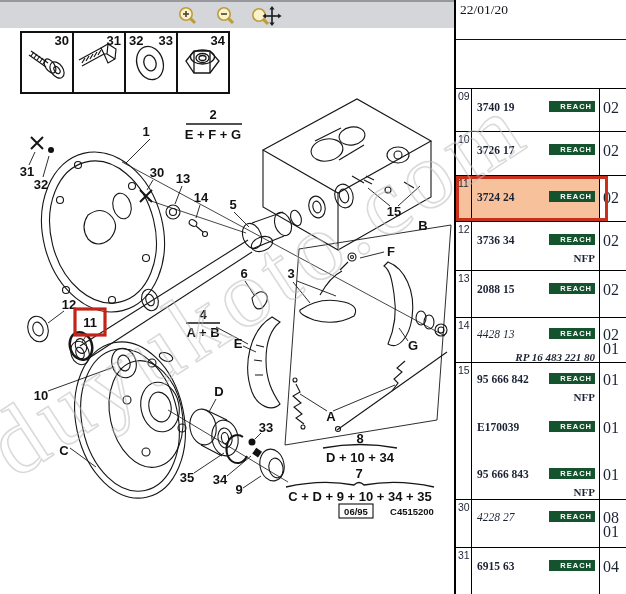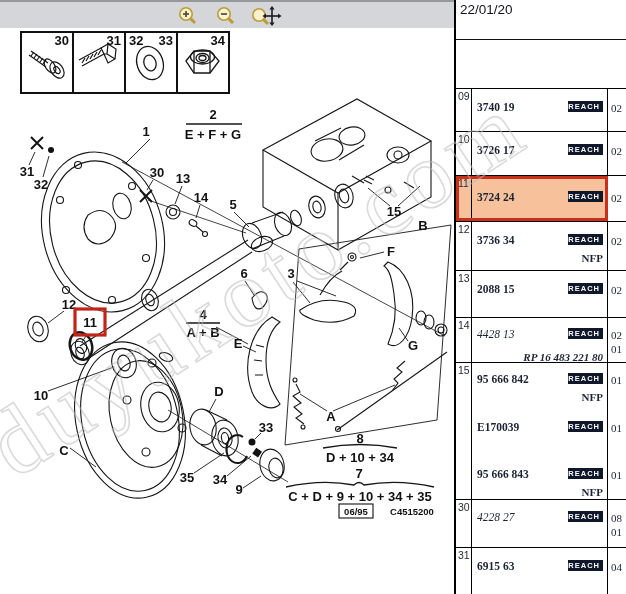--- a/index.html
+++ b/index.html
@@ -11,34 +11,34 @@
   .tbtn{position:absolute;top:3px;width:26px;height:22px;cursor:pointer;}
   
   .strip{position:absolute;left:20px;top:31px;display:flex;}
   .scell{position:relative;width:50px;height:59px;border:2px solid #111;margin-left:-2px;background:#fff;}
   .scell:first-child{margin-left:0;}
   .snum{position:absolute;top:0px;right:3px;font-weight:bold;font-size:13px;color:#111;}
   .snum.left{left:3px;right:auto;}
   
   .rpanel{position:absolute;left:454px;top:0;width:172px;height:594px;border-left:2.5px solid #000;box-sizing:border-box;background:transparent;}
   .rhead{position:absolute;left:0;top:0;right:0;height:40px;border-bottom:1.6px solid #111;
-         font-family:Liberation Sans, sans-serif;font-size:13.5px;color:#14141c;padding:2px 0 0 4px;box-sizing:border-box;}
+         font-family:Liberation Serif, serif;font-size:13.5px;color:#14141c;padding:2px 0 0 4px;box-sizing:border-box;}
   .rhead .l2 b{font-weight:bold;}
   .ptable{position:absolute;left:0;top:88px;right:0;border-top:1.3px solid #000;}
   .prow{display:flex;border-bottom:1.3px solid #000;box-sizing:border-box;position:relative;}
   .c-idx{width:16px;border-right:1.3px solid #000;font-family:Liberation Sans, sans-serif;
          font-size:10.5px;color:#1c2335;padding:1px 0 0 2px;box-sizing:border-box;}
   .c-part{flex:1;position:relative;padding:12px 4px 0 5px;box-sizing:border-box;}
-  .c-qty{width:19px;border-left:1.3px solid #000;font-family:"Liberation Serif",serif;
-         font-size:11px;color:#1c2335;padding:12px 0 0 3px;box-sizing:border-box;line-height:14px;}
+  .c-qty{width:27px;border-left:1.3px solid #000;font-family:"Liberation Serif",serif;
+         font-size:16px;color:#1c2335;padding:12px 0 0 3px;box-sizing:border-box;line-height:14px;}
   .line1{display:flex;justify-content:space-between;align-items:flex-start;}
   .pnum{font-family:"Liberation Serif",serif;font-weight:bold;font-size:11.5px;color:#1c2335;white-space:nowrap;}
   .pnum.it{font-style:italic;font-weight:normal;}
-  .badge{background:#0f172a;color:#fff;font-weight:bold;font-size:7.5px;letter-spacing:1px;
-         padding:2px 3px 1px 0;line-height:1;cursor:pointer;}
+  .badge{background:#14532d;color:#fff;font-weight:bold;font-size:7.5px;letter-spacing:1px;
+         padding:2px 3px 1px 11px;line-height:1;cursor:pointer;}
   .note{font-family:"Liberation Serif",serif;font-weight:bold;font-size:11px;color:#1c2335;text-align:right;margin-top:6px;}
   .rp{font-family:"Liberation Serif",serif;font-weight:bold;font-style:italic;font-size:11px;color:#1c2335;text-align:right;margin-top:11px;white-space:nowrap;}
   .hl .c-idx,.hl .c-part{background:#f7c29b;}
   .hlbox{position:absolute;left:0;top:0;bottom:0;right:18px;border:3.5px solid #c9301c;pointer-events:none;box-sizing:border-box;}
   .abs{position:absolute;left:5px;right:4px;}
   .qabs{position:absolute;left:3px;}
   
   .diagram{position:absolute;left:0;top:0;width:456px;height:594px;}
   .wmark{position:absolute;left:0;top:0;width:626px;height:594px;pointer-events:none;z-index:4;}
   .dlabel{font-family:"Liberation Sans",sans-serif;font-weight:bold;}

